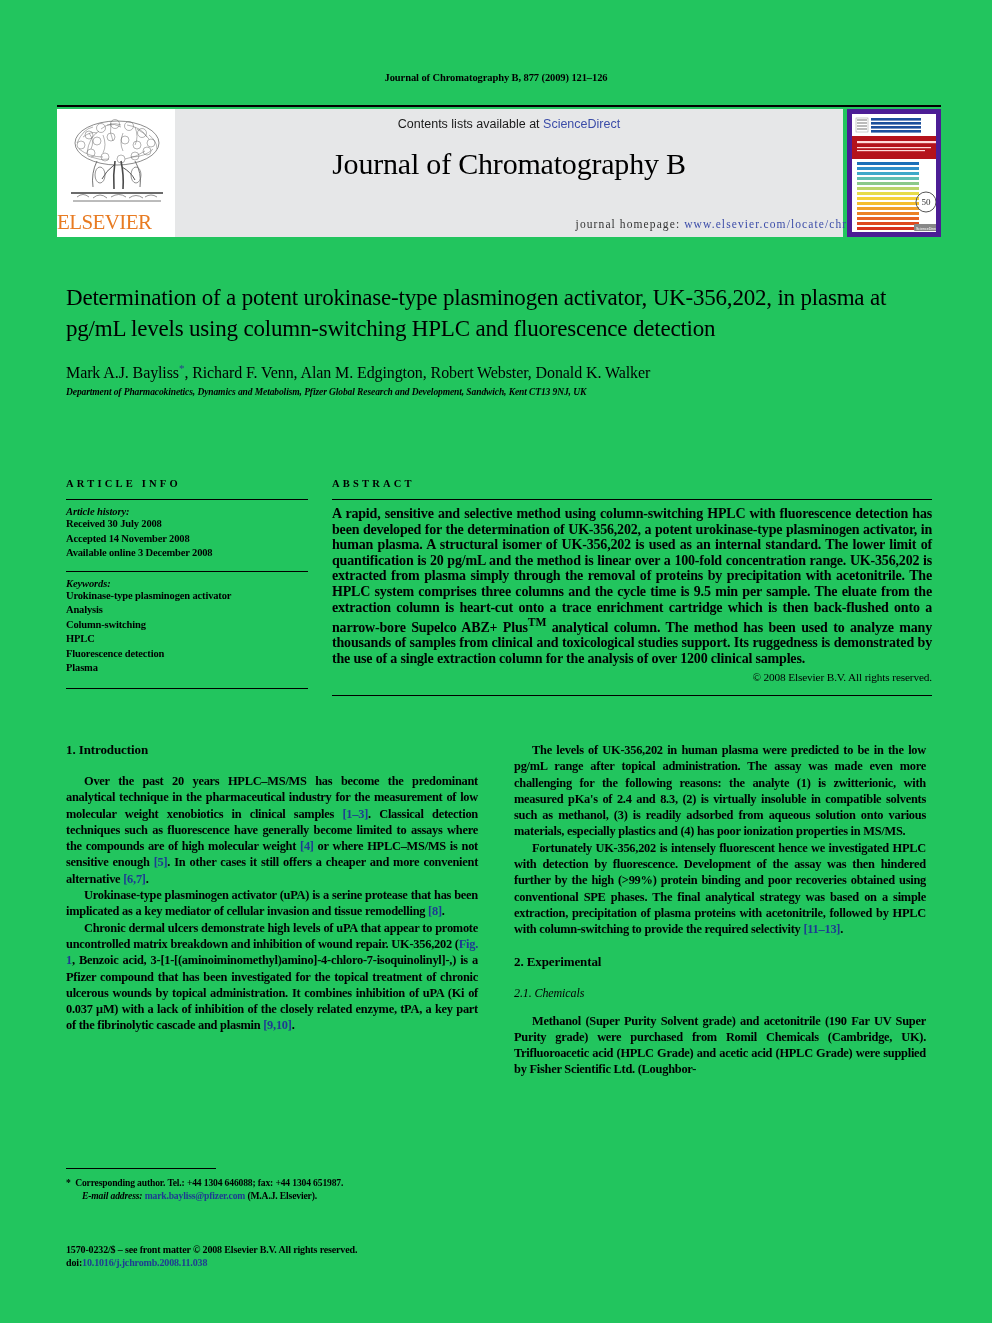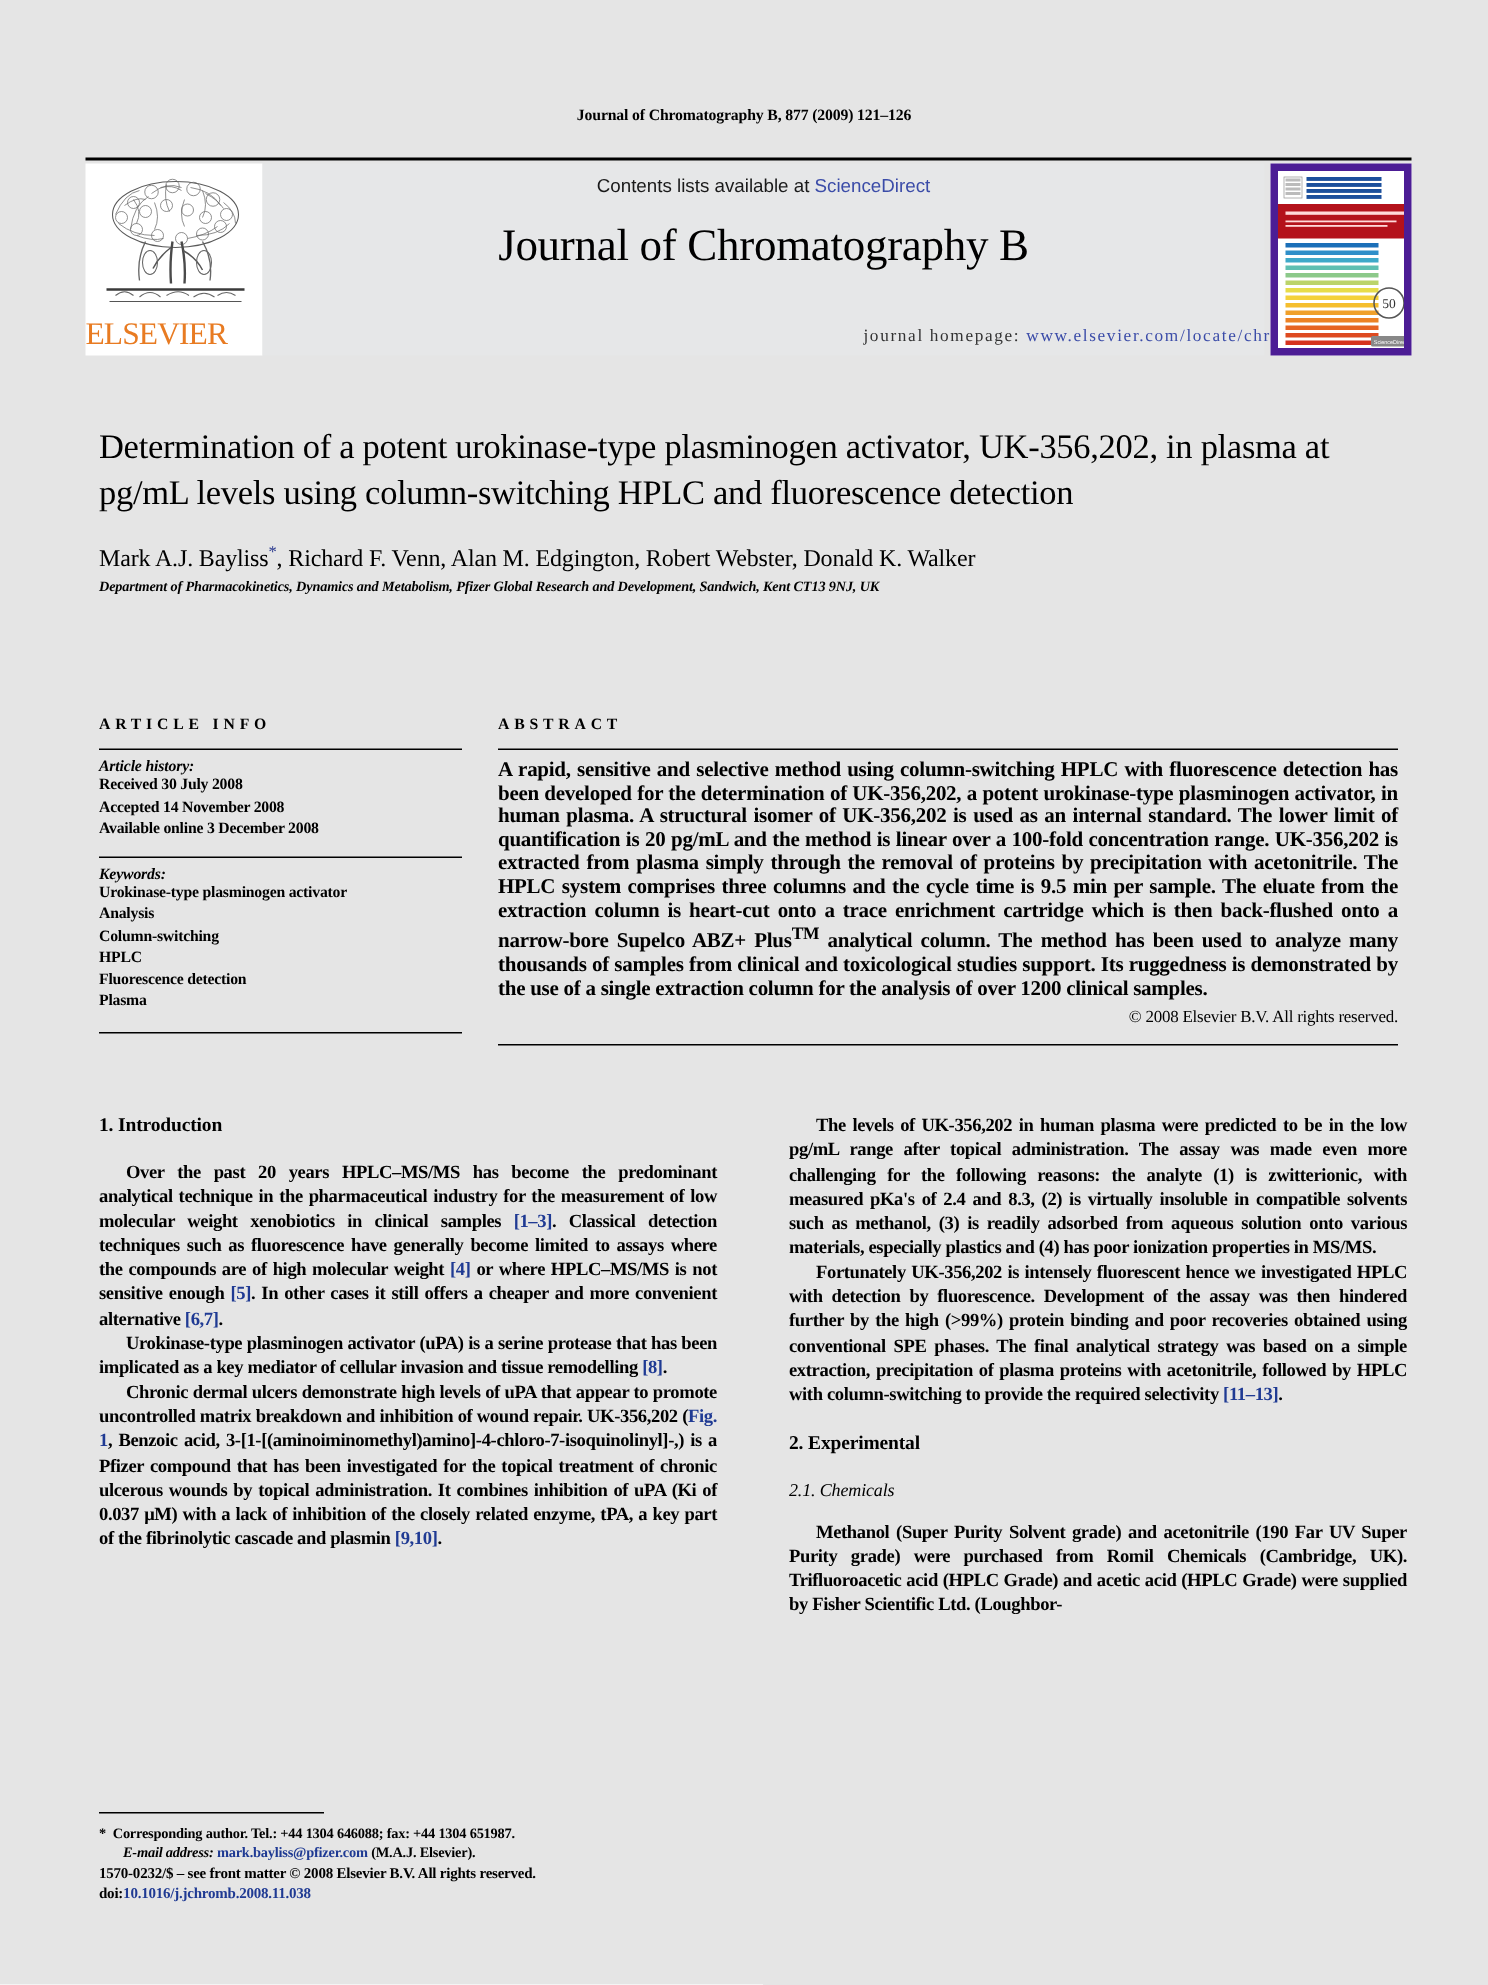--- a/index.html
+++ b/index.html
@@ -8,21 +8,21 @@
     background: #ffffff;
   }
   body {
     font-family: "Liberation Serif", "DejaVu Serif", serif;
     color: #000000;
   }
   .page {
     position: relative;
     width: 992px;
     height: 1323px;
-    background: #e5e5e5;
+    background: #22c55e;
     overflow: hidden;
   }
 
   
   .running-head {
     position: absolute;
     top: 72px;
     left: 0;
     width: 992px;
     text-align: center;
@@ -232,21 +232,21 @@
   }
 
   
   .body-cols {
     position: absolute;
     top: 742px;
     left: 66px;
     width: 866px;
     display: flex;
     flex-direction: row;
-    gap: 48px;
+    gap: 36px;
   }
   .bcol { width: 412px; flex: 0 0 412px; }
   h2.num-head {
     font-family: "Liberation Serif", serif;
     font-size: 13px;
     font-weight: bold;
     margin: 0 0 15px 0;
     letter-spacing: -0.1px;
   }
   h3.sub-head {
@@ -266,21 +266,21 @@
     font-weight: bold;
     letter-spacing: -0.25px;
   }
   p.para + p.para { margin-top: 0; }
   .cite { color: #1F3A93; }
   .sec-gap { height: 16px; }
 
   
   .footnotes {
     position: absolute;
-    top: 1208px;
+    top: 1168px;
     left: 66px;
     width: 412px;
   }
   .fn-rule {
     border-top: 1.1px solid #000;
     width: 150px;
     margin-bottom: 8px;
   }
   .fn-line {
     font-size: 9.6px;

